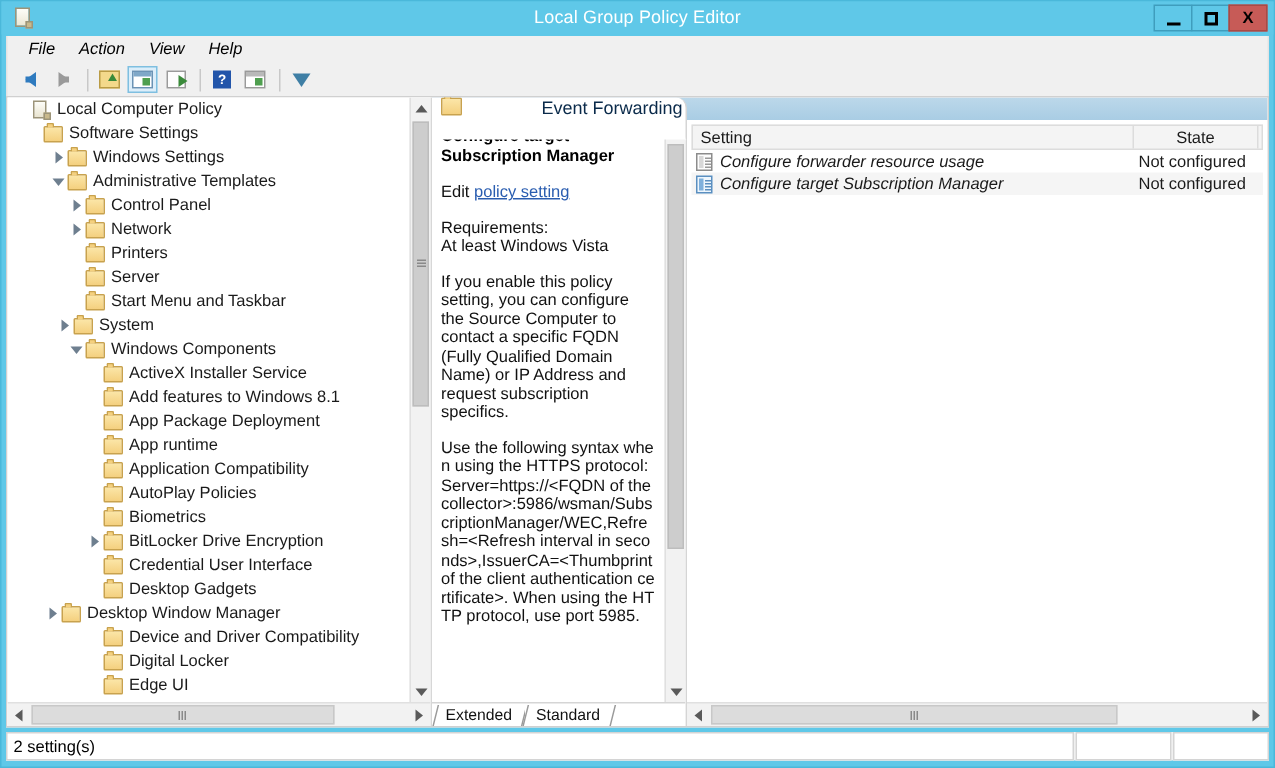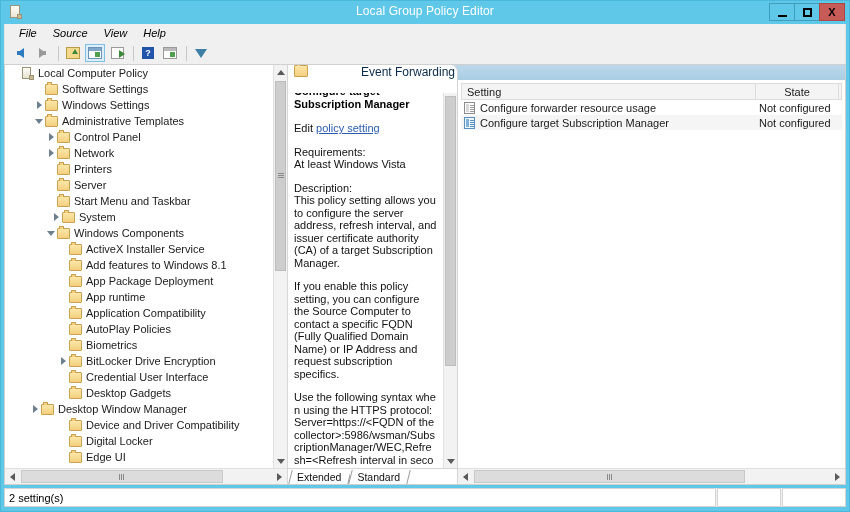--- a/index.html
+++ b/index.html
@@ -463,21 +463,21 @@
   .lh-setting { flex: 0 0 294px; }
   .lh-state { flex: 0 0 83px; justify-content: center; padding-left:0;}
   .lh-rest { flex: 1; border-right: none; }
   .list-row {
     display: flex;
     height: 15px;
     align-items: center;
     font-size: 11px;
   }
   .list-row.alt { background: #f5f5f5; }
-  .lr-setting { flex: 0 0 294px; display:flex; align-items:center; padding-left: 3px; box-sizing:border-box;}
+  .lr-setting { flex: 0 0 294px; display:flex; align-items:center; padding-left: 3px; box-sizing:border-box;font-style:italic;}
   .lr-state { flex: 0 0 83px; padding-left: 4px; box-sizing:border-box;}
   .policy-icon {
     width: 11px; height: 12px;
     flex: 0 0 11px;
     margin-right: 5px;
     background: #fdfdfd;
     border: 1px solid #8c8c8c;
     box-sizing: border-box;
     position: relative;
   }
@@ -535,21 +535,21 @@
         </div>
       <div class="win-btn">
           <div class="glyph-max"></div>
         </div>
       <div class="win-btn close">X</div>
     </div>
   </div>
 
   <div class="menubar">
     <div class="menu-item">File</div>
-    <div class="menu-item">Source</div>
+    <div class="menu-item">Action</div>
     <div class="menu-item">View</div>
     <div class="menu-item">Help</div>
   </div>
 
   <div class="toolbar">
     <div class="tb-btn">
         <div class="arrow-l"></div>
       </div>
     <div class="tb-btn">
         <div class="arrow-r"></div>
@@ -582,21 +582,21 @@
     <div class="tree-pane">
       <div class="tree-scroll" id="tree-scroll">
           <div class="tree-row" style="padding-left: 4px;">
             <div class="expander"></div>
             <div class="icon-console">
               <div class="sheet2"></div>
               <div class="curl2"></div>
             </div>
             <span class="tree-label">Local Computer Policy</span>
           </div>
-          <div class="tree-row" style="padding-left: 28px;">
+          <div class="tree-row" style="padding-left: 12px;">
             <div class="expander"></div>
             <div class="folder"></div>
             <span class="tree-label">Software Settings</span>
           </div>
           <div class="tree-row" style="padding-left: 28px;">
             <div class="expander">
               <div class="exp-closed"></div>
             </div>
             <div class="folder"></div>
             <span class="tree-label">Windows Settings</span>
@@ -630,21 +630,21 @@
           <div class="tree-row" style="padding-left: 40px;">
             <div class="expander"></div>
             <div class="folder"></div>
             <span class="tree-label">Server</span>
           </div>
           <div class="tree-row" style="padding-left: 40px;">
             <div class="expander"></div>
             <div class="folder"></div>
             <span class="tree-label">Start Menu and Taskbar</span>
           </div>
-          <div class="tree-row" style="padding-left: 45px;">
+          <div class="tree-row" style="padding-left: 32px;">
             <div class="expander">
               <div class="exp-closed"></div>
             </div>
             <div class="folder"></div>
             <span class="tree-label">System</span>
           </div>
           <div class="tree-row" style="padding-left: 40px;">
             <div class="expander">
               <div class="exp-open"></div>
             </div>
@@ -764,24 +764,20 @@
         <div class="mid-pane">
           <div class="mid-body">
             <div class="mid-title">Configure target Subscription Manager</div>
             <div class="mid-p">
               <span>Edit</span>
               <span class="mid-link">policy setting</span>
             </div>
             <div class="mid-p">
               <span>Requirements:</span><br>
               <span>At least Windows Vista</span>
-            </div>
-            <div class="mid-p">
-              <span>Description:</span><br>
-              <span>This policy setting allows you to configure the server address, refresh interval, and issuer certificate authority (CA) of a target Subscription Manager.</span>
             </div>
             <div class="mid-p">If you enable this policy setting, you can configure the Source Computer to contact a specific FQDN (Fully Qualified Domain Name) or IP Address and request subscription specifics.</div>
             <div class="mid-p nowrap-block">Use the following syntax when using the HTTPS protocol: Server=https://&lt;FQDN of the collector&gt;:5986/wsman/SubscriptionManager/WEC,Refresh=&lt;Refresh interval in seconds&gt;,IssuerCA=&lt;Thumbprint of the client authentication certificate&gt;. When using the HTTP protocol, use port 5985.</div>
           </div>
 
           <div class="vscroll">
             <div class="arrow-btn">
                 <div class="chev-up"></div>
               </div>
             <div class="vthumb" style="top:16px;height:270px;"></div>

